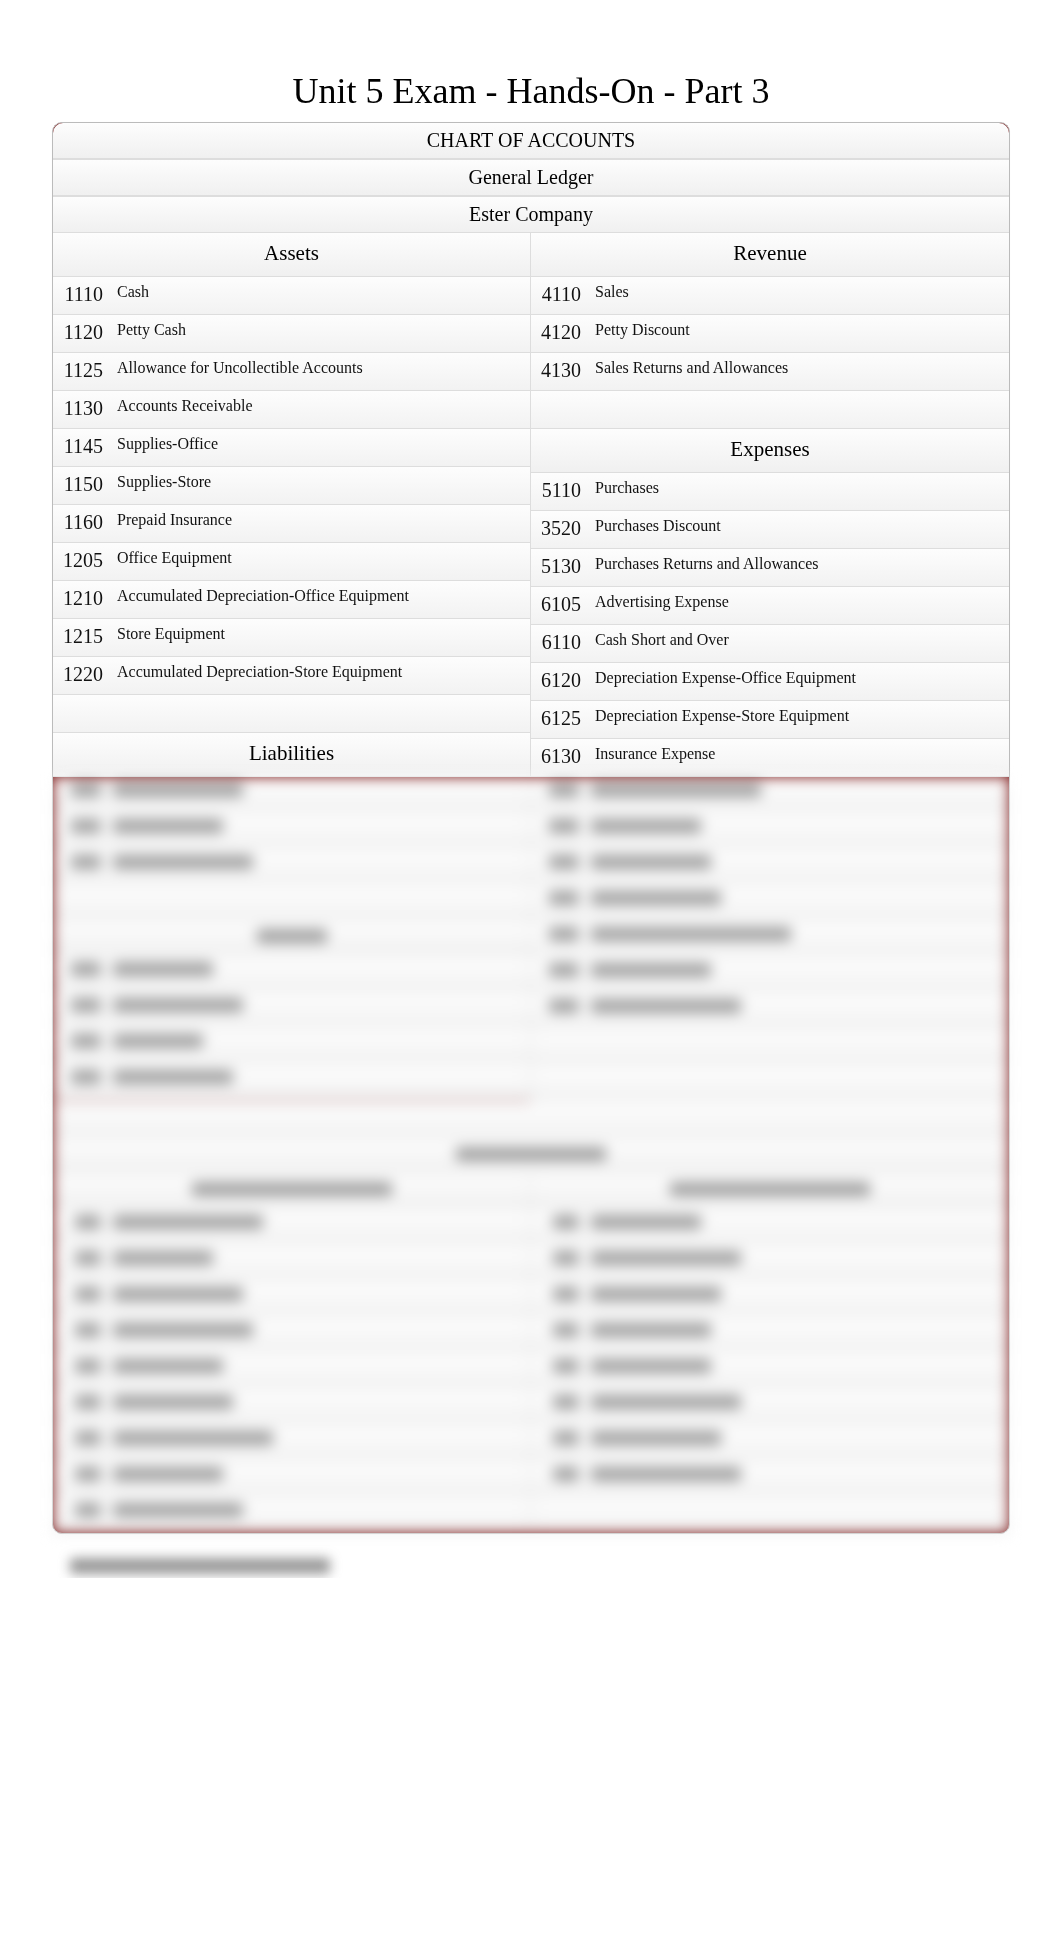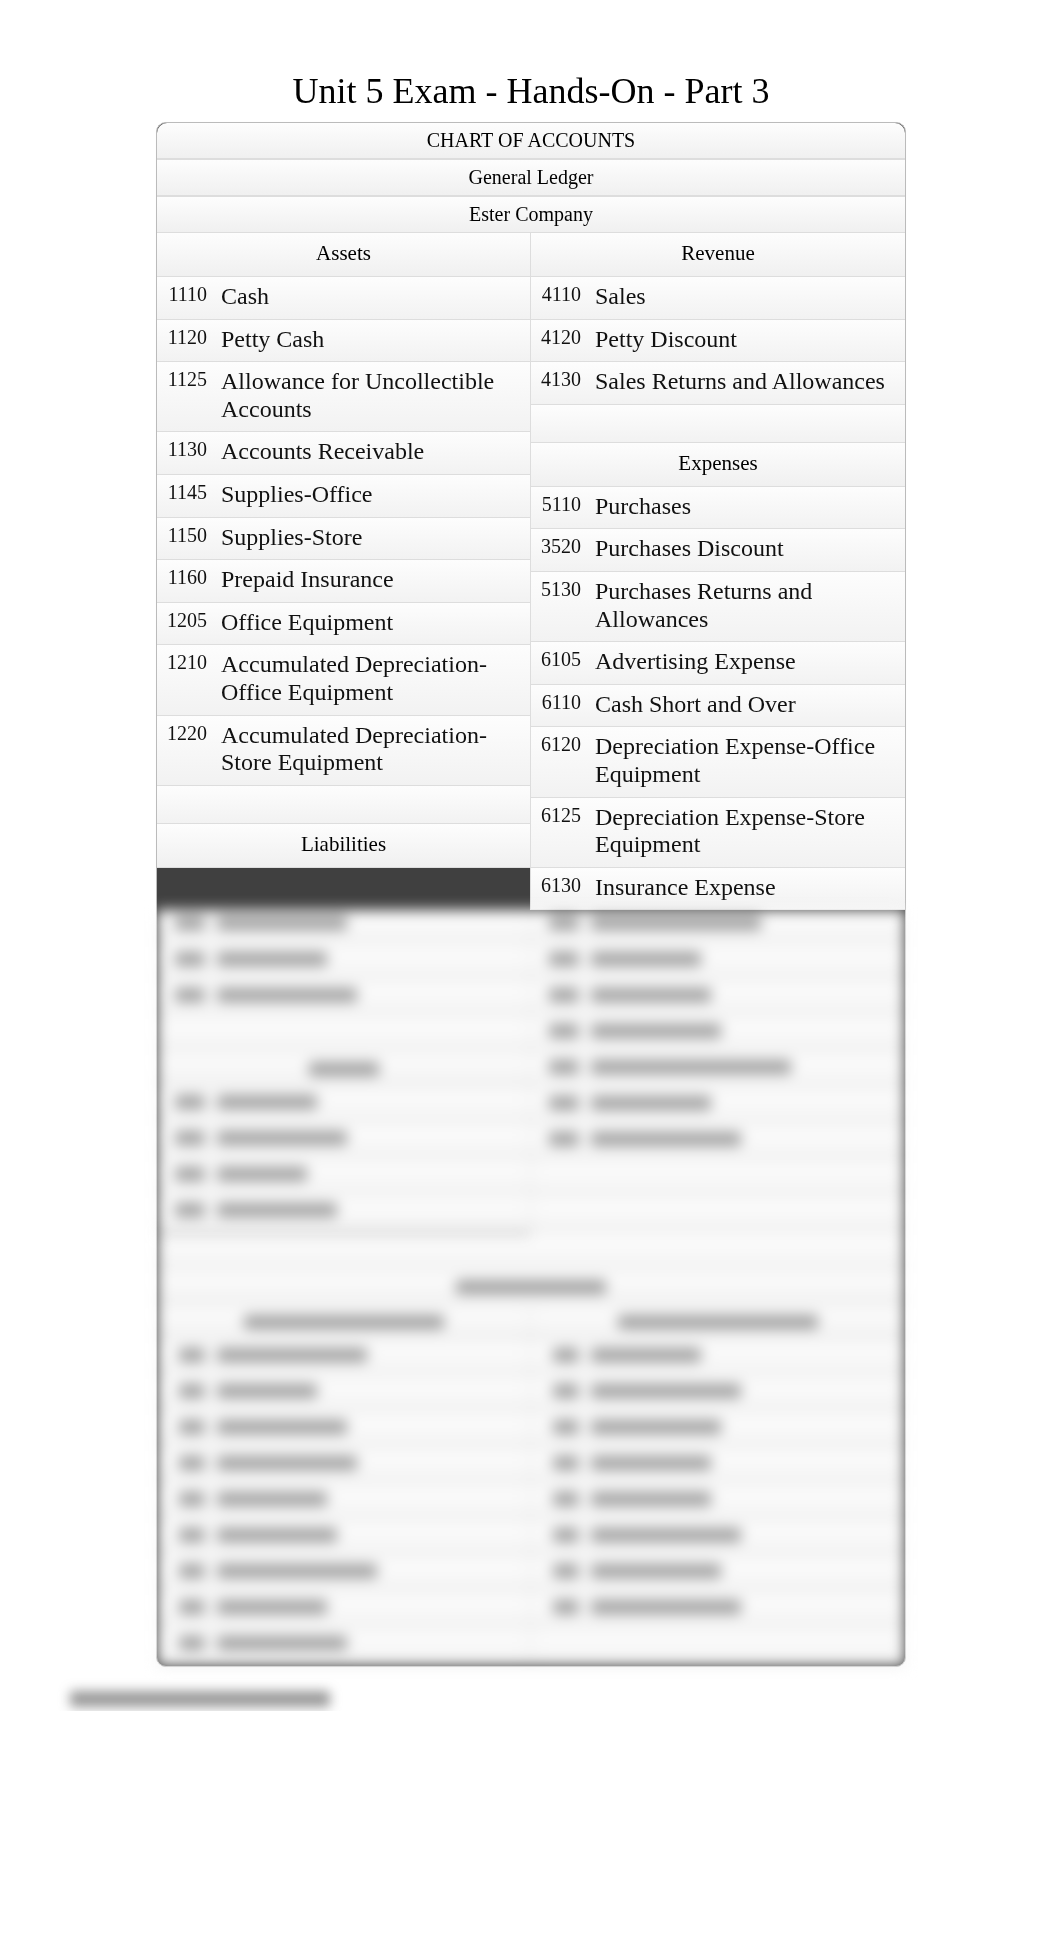--- a/index.html
+++ b/index.html
@@ -11,26 +11,26 @@
       padding-top: 70px;
     }
     .title {
       text-align: center;
       font-size: 36px;
       font-weight: normal;
       margin-bottom: 10px;
       color: #000;
     }
     .sheet {
-      width: 750px;
+      width: 958px;
       margin: 0 auto;
       border: 1px solid #bbb;
       border-radius: 10px;
       box-shadow: 0 0 1px rgba(0,0,0,0.05);
-      background: #404040;
+      background: #7f1d1d;
     }
     .hdr {
       border-bottom: 1px solid #ddd;
       border-top: 1px solid #ddd;
       text-align: center;
       padding: 6px 0;
       font-size: 20px;
       background: linear-gradient(#fdfdfd,#f0f0f0);
     }
     .hdr.first { border-top: none; border-radius: 10px 10px 0 0; }
@@ -54,21 +54,21 @@
     }
     .code {
       width: 64px;
       text-align: right;
       font-size: 20px;
       padding-right: 14px;
       color: #111;
     }
     .label {
       flex: 1;
-      font-size: 24px;
+      font-size: 16px;
       padding-right: 16px;
       line-height: 1.15;
       color: #111;
     }
     .spacer-row { height: 38px; border-bottom: 1px solid #ddd; background: linear-gradient(#fdfdfd,#f2f2f2); }
 
     
     .blurred-zone {
       filter: blur(7px);
       pointer-events: none;
@@ -141,20 +141,24 @@
           <div class="code">1160</div>
           <div class="label">Prepaid Insurance</div>
         </div>
       <div class="row">
           <div class="code">1205</div>
           <div class="label">Office Equipment</div>
         </div>
       <div class="row">
           <div class="code">1210</div>
           <div class="label">Accumulated Depreciation-Office Equipment</div>
+        </div>
+      <div class="row">
+          <div class="code">1215</div>
+          <div class="label">Store Equipment</div>
         </div>
       <div class="row">
           <div class="code">1220</div>
           <div class="label">Accumulated Depreciation-Store Equipment</div>
         </div>
       <div class="spacer-row"></div>
       <div class="section-head">Liabilities</div>
     </div>
 
     <div class="col">

